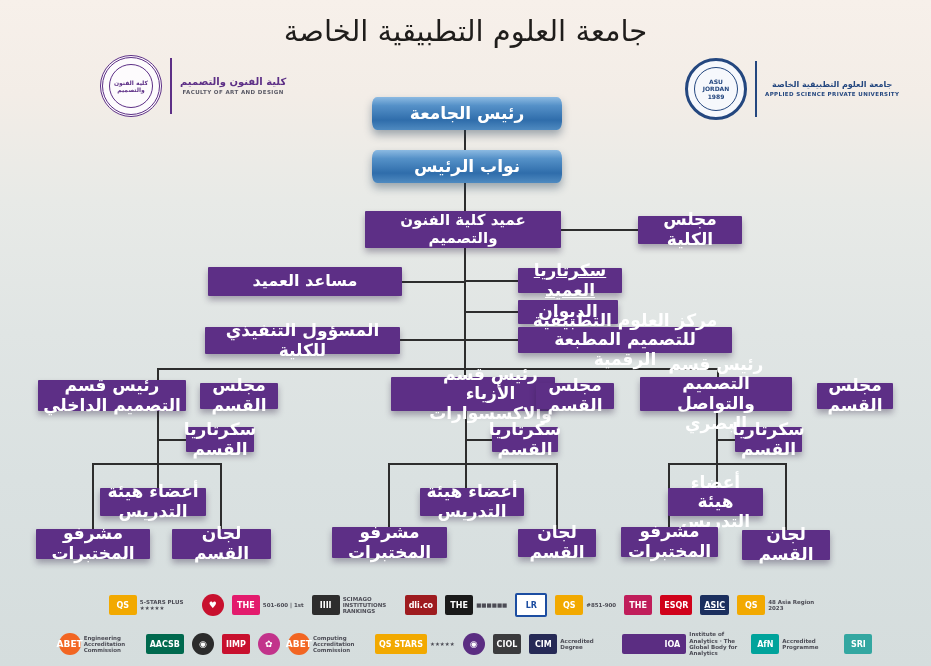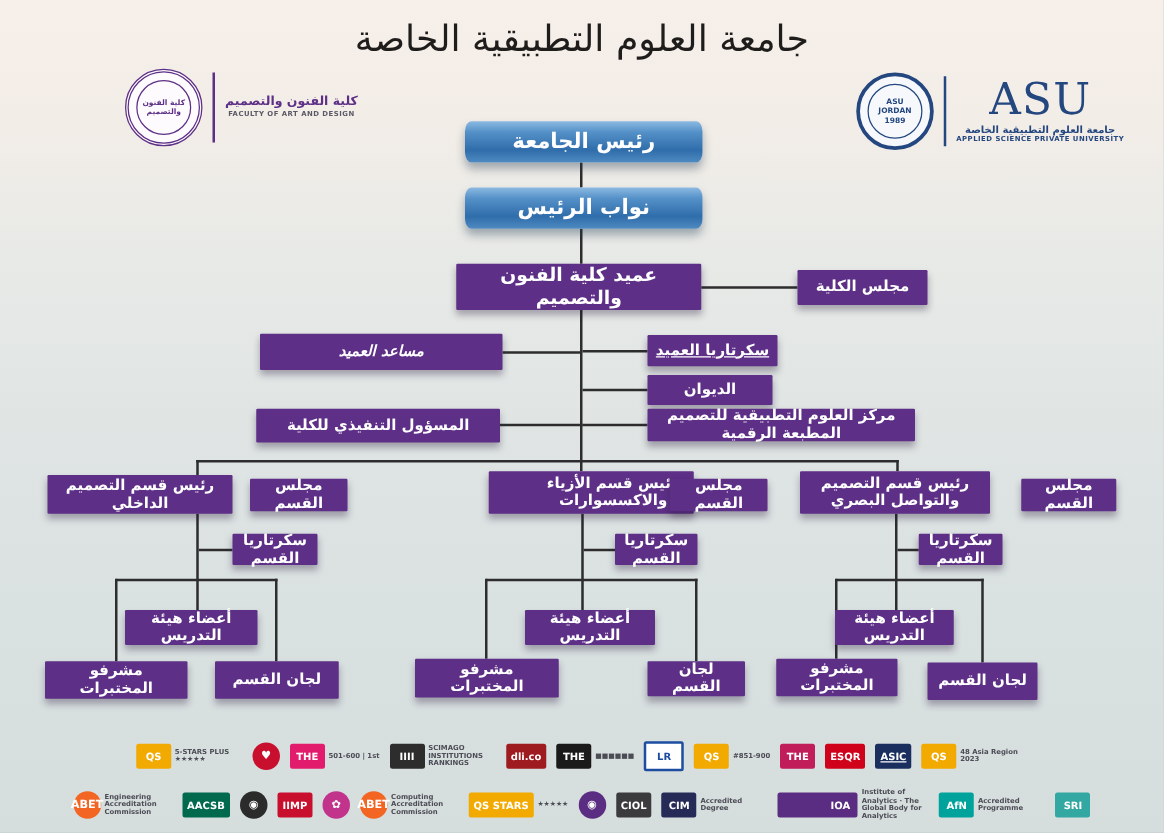--- a/index.html
+++ b/index.html
@@ -28,29 +28,29 @@
   .brand-acronym{font-family:"DejaVu Serif",serif;font-size:35px;font-weight:400;letter-spacing:1px;}
   .fad .brand-acronym,.fad .brand-ar{color:var(--purple);}
   .asu .brand-acronym,.asu .brand-ar{color:var(--navy);}
   .brand-ar{font-size:10px;font-weight:700;direction:rtl;margin-top:1px;}
   .brand-en{font-size:5.5px;color:#5a5a66;font-weight:700;letter-spacing:.4px;margin-top:2px;}
   .asu .brand-en{color:var(--navy);}
   
   .node{
     position:absolute;display:flex;align-items:center;justify-content:center;
     color:#fff;font-weight:700;direction:rtl;text-align:center;line-height:1.15;
-    padding:1px 5px;box-sizing:border-box;font-size:12px;
+    padding:1px 5px;box-sizing:border-box;font-size:17px;
   }
   .node.purple{background:var(--purple);box-shadow:0 4px 6px rgba(40,25,60,.35);border-radius:1px;}
   .node.blue{
     background:linear-gradient(180deg,#8cbae2 0%,#5591c8 26%,#2f6dab 70%,#4f8ac0 100%);
     border-radius:5px/8px;box-shadow:0 5px 8px rgba(35,60,85,.4);font-size:17px;
   }
   .node.lg{font-size:15px;}
-  .node.md{font-size:12px;font-style:italic;}
+  .node.md{font-size:16px;}
   .line{position:absolute;background:#2d2d2d;}
   
   .acc-row{position:absolute;left:0;right:0;display:flex;justify-content:center;align-items:center;gap:8px;}
   #acc-row-1{top:590px;height:30px;}
   #acc-row-2{top:628px;height:32px;}
   .acc{display:flex;align-items:center;gap:3px;}
   .acc-badge{
     display:inline-flex;align-items:center;justify-content:center;color:#fff;font-weight:700;
     font-size:8px;height:20px;min-width:20px;padding:0 4px;border-radius:2px;white-space:nowrap;
   }
@@ -81,21 +81,20 @@
   </div>
 
   <div class="brand asu">
     <div class="seal asu-seal">
       <div class="inner">
           <span>ASU JORDAN 1989</span>
         </div>
     </div>
     <div class="vdiv" style="background:var(--navy);"></div>
     <div class="brand-col">
-      <span class="brand-acronym">ASU</span>
       <span class="brand-ar" style="font-size:8px;">جامعة العلوم التطبيقية الخاصة</span>
       <span class="brand-en">APPLIED SCIENCE PRIVATE UNIVERSITY</span>
     </div>
   </div>
 
   <div id="org-layer">
       <div class="line" style="left: 464px; top: 130px; width: 2px; height: 20px; background: rgb(45, 45, 45);"></div>
       <div class="line" style="left: 464px; top: 183px; width: 2px; height: 28px; background: rgb(45, 45, 45);"></div>
       <div class="line" style="left: 464px; top: 248px; width: 2px; height: 120px; background: rgb(45, 45, 45);"></div>
       <div class="line" style="left: 561px; top: 229px; width: 77px; height: 2px; background: rgb(45, 45, 45);"></div>

